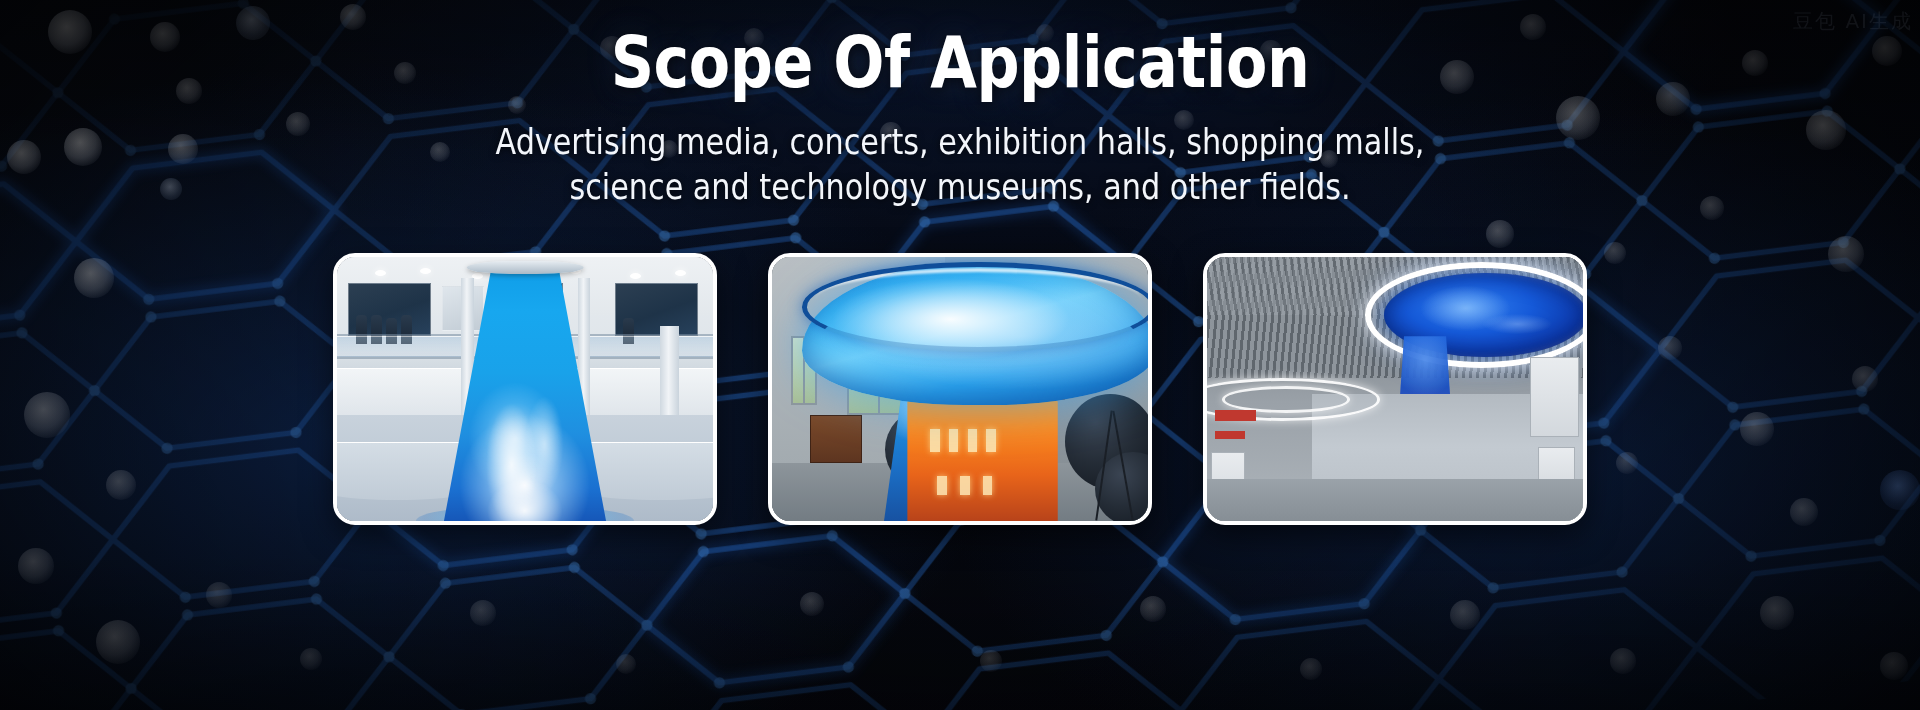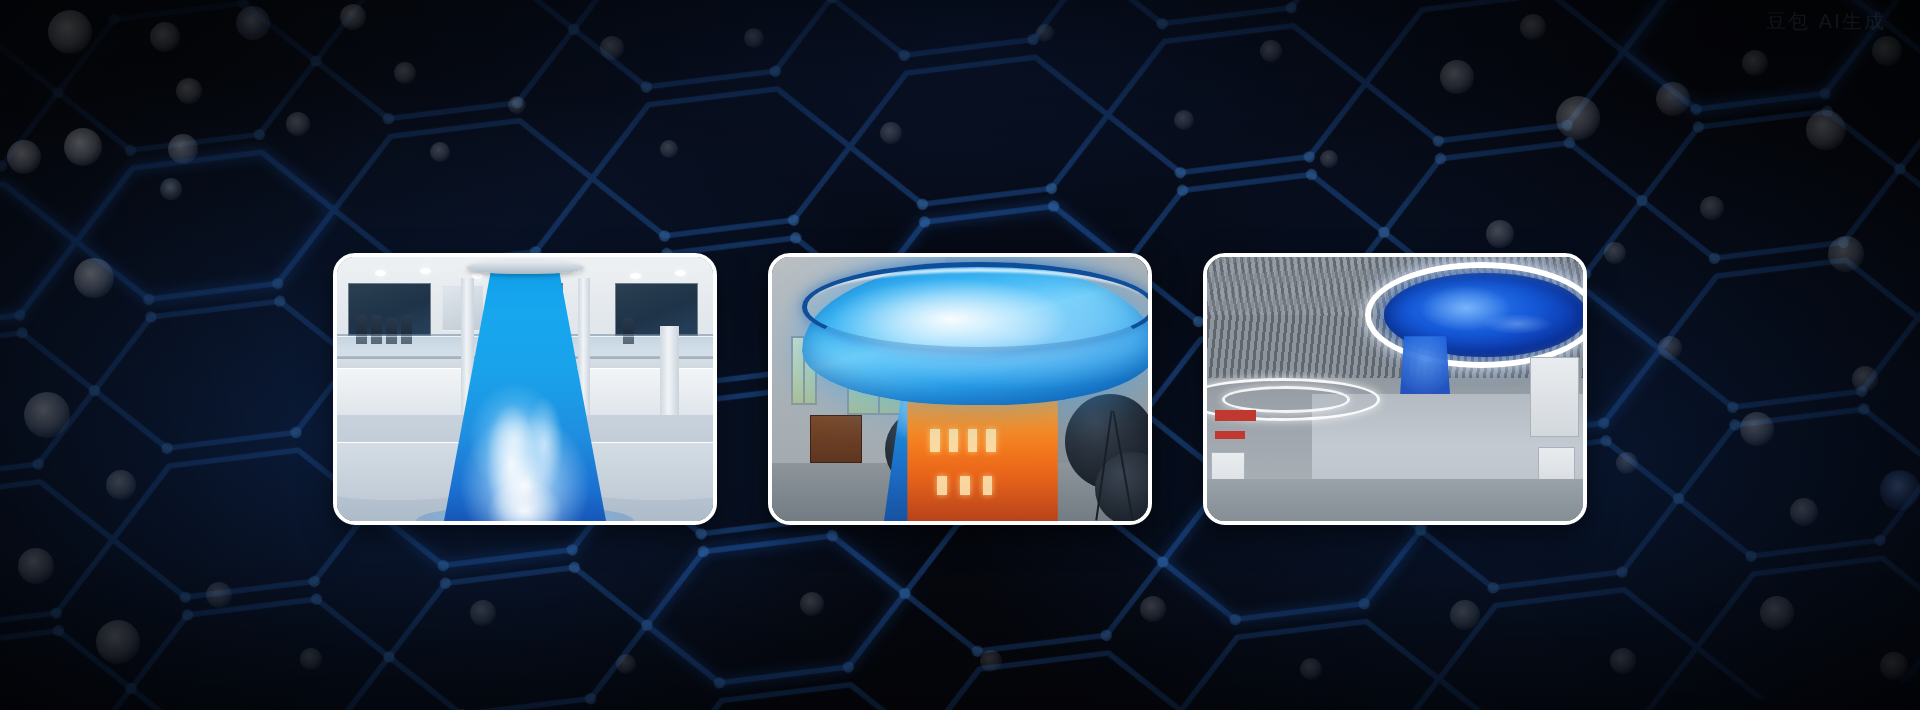--- a/index.html
+++ b/index.html
@@ -358,21 +358,21 @@
     border-top:2px solid rgba(60,70,82,.6);
   }
   .c3-floor{
     position:absolute; left:0; right:0; bottom:0; height:16%;
     background:linear-gradient(to bottom,#9aa2a9,#868e95);
   }
 
   
   .watermark{
     position:absolute;
-    right:34px; top:8px;
+    right:7px; top:8px;
     font-size:20px; letter-spacing:2px;
     color:rgba(190,200,215,.085);
     z-index:8;
     font-family:"DejaVu Sans", sans-serif;
     user-select:none;
   }
 </style>
 </head>
 <body>
 
@@ -482,20 +482,27 @@
     <span class="bk" style="left:1140px;top:596px; width:26px; height:26px; opacity:.24"></span>
     <span class="bk" style="left:1300px;top:658px; width:22px; height:22px; opacity:.22"></span>
     <span class="bk" style="left:1450px;top:600px; width:30px; height:30px; opacity:.28"></span>
     <span class="bk" style="left:1610px;top:648px; width:26px; height:26px; opacity:.26"></span>
     <span class="bk" style="left:1760px;top:596px; width:34px; height:34px; opacity:.30"></span>
     <span class="bk" style="left:1880px;top:652px; width:28px; height:28px; opacity:.26"></span>
   </div>
 
   <div class="vignette"></div>
 
+  <div class="headings">
+    <h1 class="title">Scope Of Application</h1>
+    <div class="subtitle">
+      <span class="ln">Advertising media, concerts, exhibition halls, shopping malls,</span>
+      <span class="ln">science and technology museums, and other fields.</span>
+    </div>
+  </div>
 
   <div class="gallery">
 
     <div class="card">
       <div class="scene">
         <div class="c1-room"></div>
         <div class="c1-ceil"></div>
         <span class="c1-spot" style="left:10%;  top:5%"></span>
         <span class="c1-spot" style="left:22%;  top:4%"></span>
         <span class="c1-spot" style="left:36%;  top:6%"></span>

